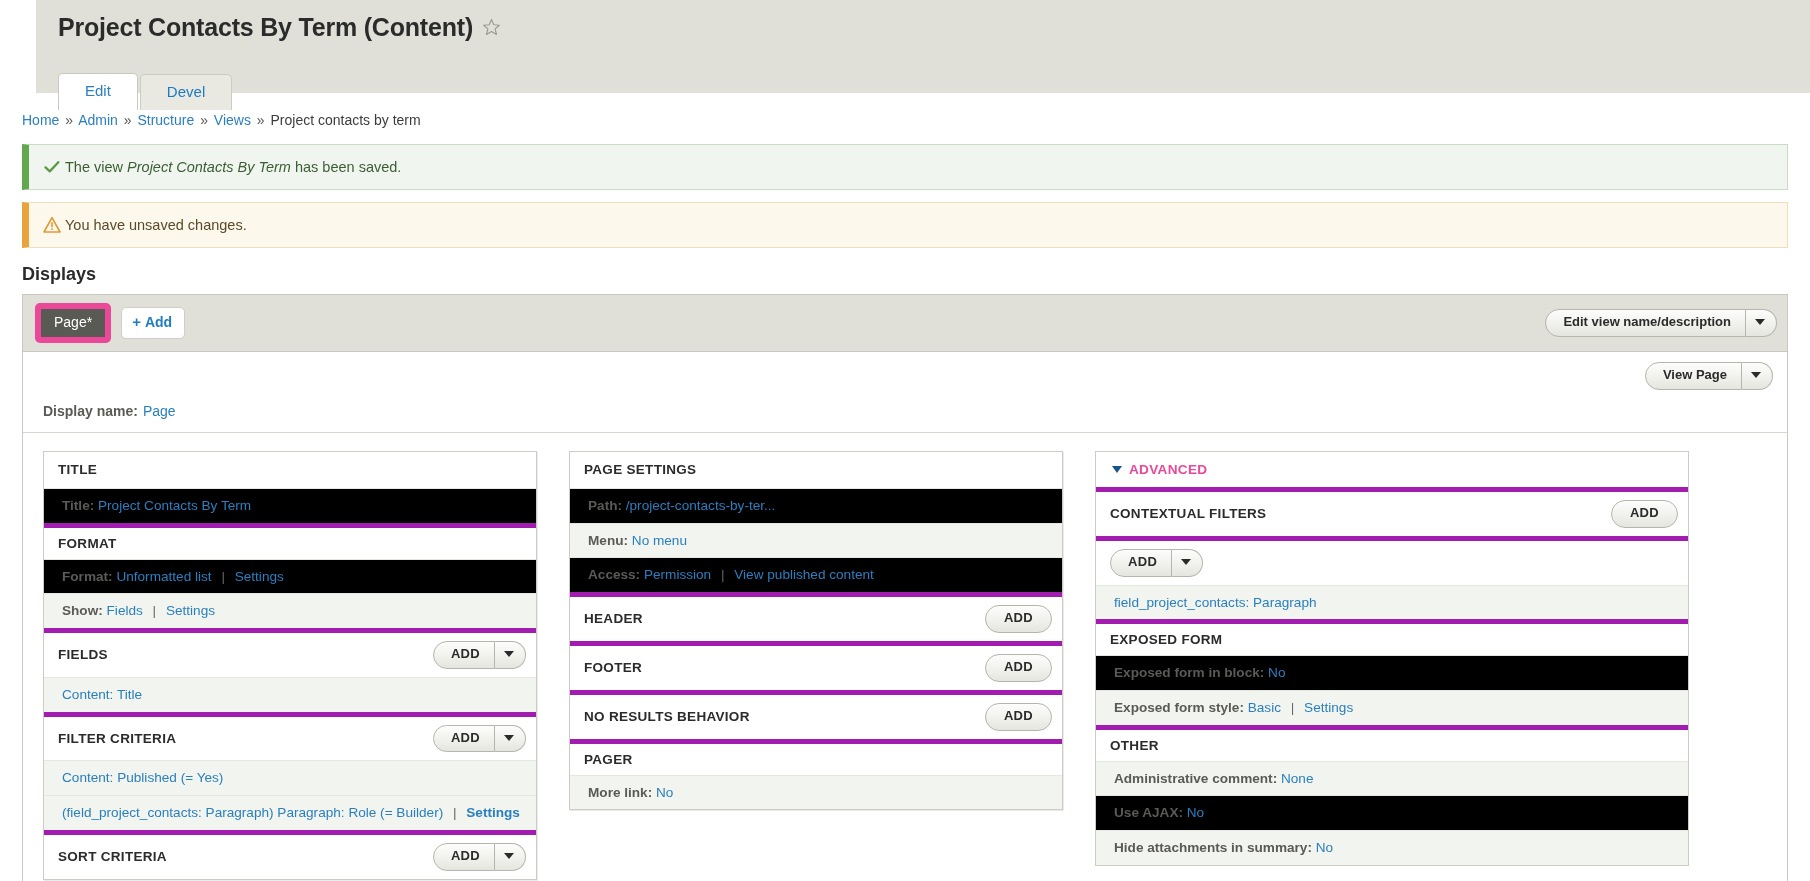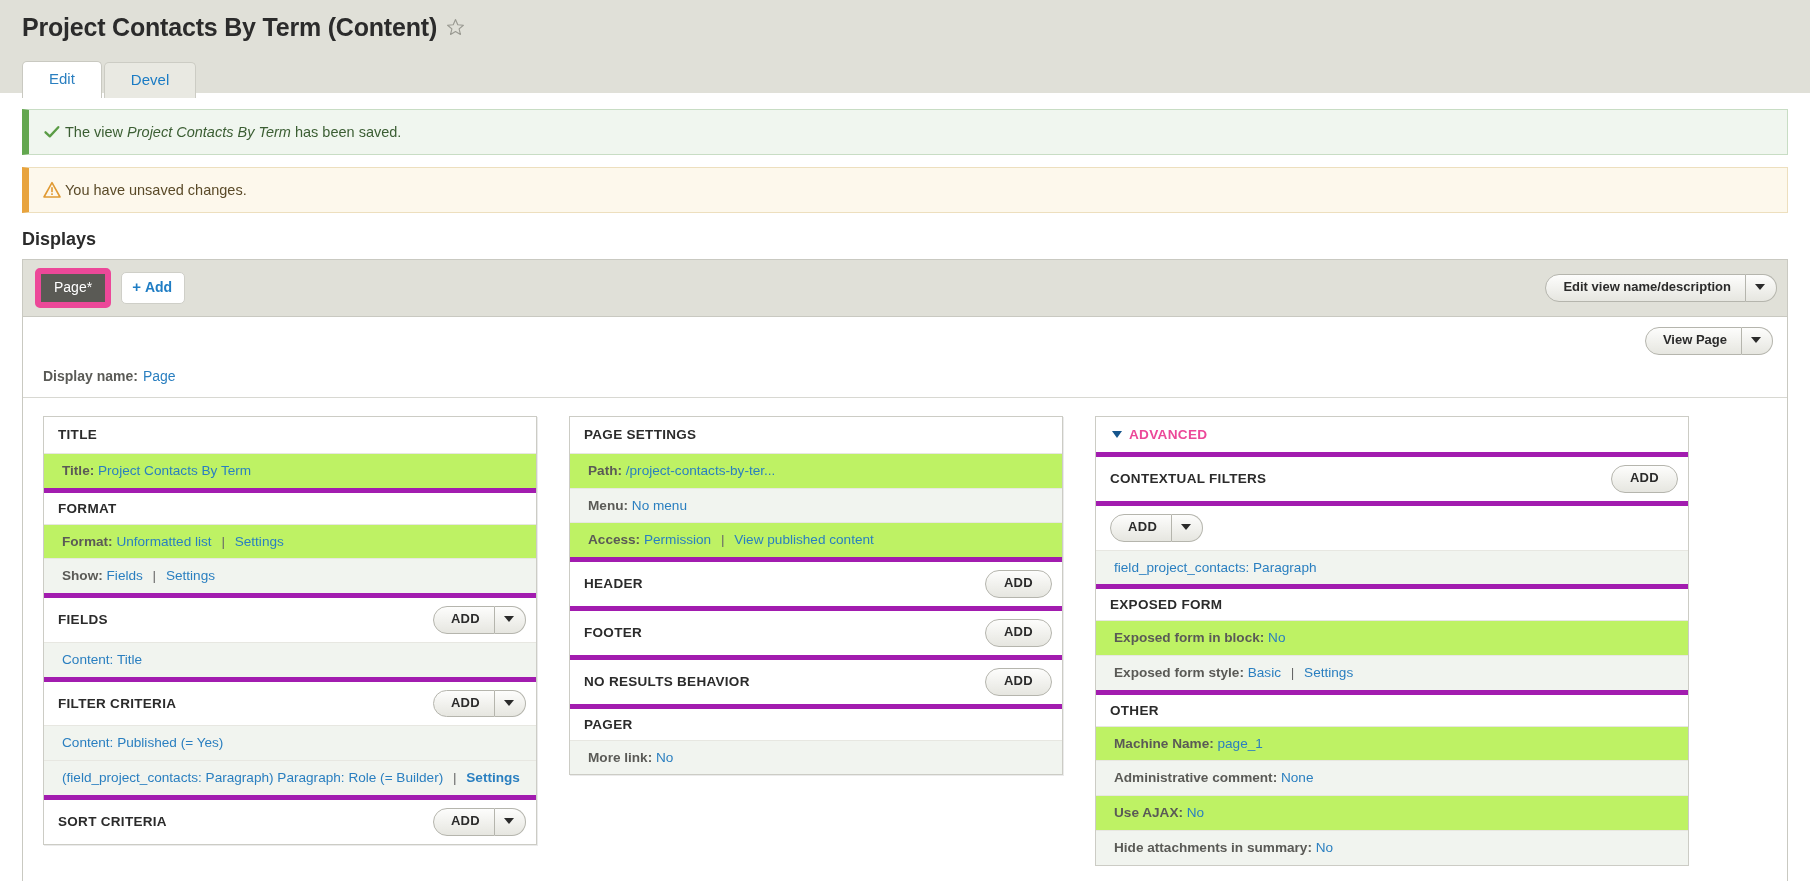--- a/index.html
+++ b/index.html
@@ -12,20 +12,21 @@
     font-size: 14px;
     color: #333;
     overflow: hidden;
   }
 
   
   .page-head {
     background: #e0e0d8;
     padding: 14px 0 0 0;
     position: relative;
+    margin-left: 36px;
   }
   .page-title {
     margin: 0;
     padding: 0 0 14px 22px;
     font-size: 25px;
     font-weight: bold;
     color: #2b2b2b;
     letter-spacing: -0.2px;
     display: flex;
     align-items: center;
@@ -47,21 +48,21 @@
     background: #e9e9e2;
     border: 1px solid #ccccc4;
     border-bottom: none;
     border-radius: 5px 5px 0 0;
     padding: 8px 26px 9px 26px;
     font-size: 15px;
     color: #1a7bc4;
     cursor: pointer;
     line-height: 1.2;
     position: relative;
-    top: 5px;
+    top: 17px;
   }
   .tab.is-active {
     background: #fff;
     color: #2a7fc0;
     border-color: #c9c9c1;
     padding-bottom: 10px;
   }
 
   
   .page-body { background: #fff; padding: 0 0 0 0; }
@@ -223,21 +224,21 @@
     background: #fff;
     min-height: 36px;
   }
   .bucket-title .ttl { flex: 1 1 auto; }
   .bucket-title .actions { flex: 0 0 auto; }
 
   .row {
     padding: 7px 10px 7px 18px;
     font-size: 13.6px;
     border-top: 1px solid #e7e7e1;
-    background: #bef264;
+    background: #000000;
     line-height: 1.45;
   }
   .row.alt { background: #f1f4ef; }
   .row .lbl { font-weight: bold; color: #5a5a56; }
   .row a, .lnk { color: #2a7fc0; text-decoration: none; cursor: pointer; }
   .row .pipe { color: #666; margin: 0 6px; }
   .row .bold-lnk { color: #2a7fc0; font-weight: bold; }
 
   .bucket-sep { border-top: 5px solid #a21caf; }
 
@@ -281,20 +282,31 @@
     </span>
   </h1>
   <div class="tabs">
     <div class="tab is-active">Edit</div>
     <div class="tab">Devel</div>
   </div>
 </div>
 
 <div class="page-body">
 
+  <div class="breadcrumb">
+    <a>Home</a>
+    <span class="sep">»</span>
+    <a>Admin</a>
+    <span class="sep">»</span>
+    <a>Structure</a>
+    <span class="sep">»</span>
+    <a>Views</a>
+    <span class="sep">»</span>
+    <span class="current">Project contacts by term</span>
+  </div>
 
   <div class="messages-wrap">
 
     <div class="message status">
       <span class="msg-icon">
         <svg width="18" height="18" viewBox="0 0 18 18" aria-hidden="true">
           <path d="M2.5 9.3 L6.8 13.4 L15.3 4.2" fill="none" stroke="#5a9c45" stroke-width="2.3" stroke-linecap="round" stroke-linejoin="round"></path>
         </svg>
       </span>
       <span>
@@ -513,24 +525,20 @@
           <div class="row alt">
             <span class="lbl">Exposed form style:</span>
             <a>Basic</a>
             <span class="pipe">|</span>
             <a>Settings</a>
           </div>
 
           <div class="bucket-title bucket-sep">
             <span class="ttl">Other</span>
           </div>
-          <div class="row">
-            <span class="lbl">Machine Name:</span>
-            <a>page_1</a>
-          </div>
           <div class="row alt">
             <span class="lbl">Administrative comment:</span>
             <a>None</a>
           </div>
           <div class="row">
             <span class="lbl">Use AJAX:</span>
             <a>No</a>
           </div>
           <div class="row alt">
             <span class="lbl">Hide attachments in summary:</span>

